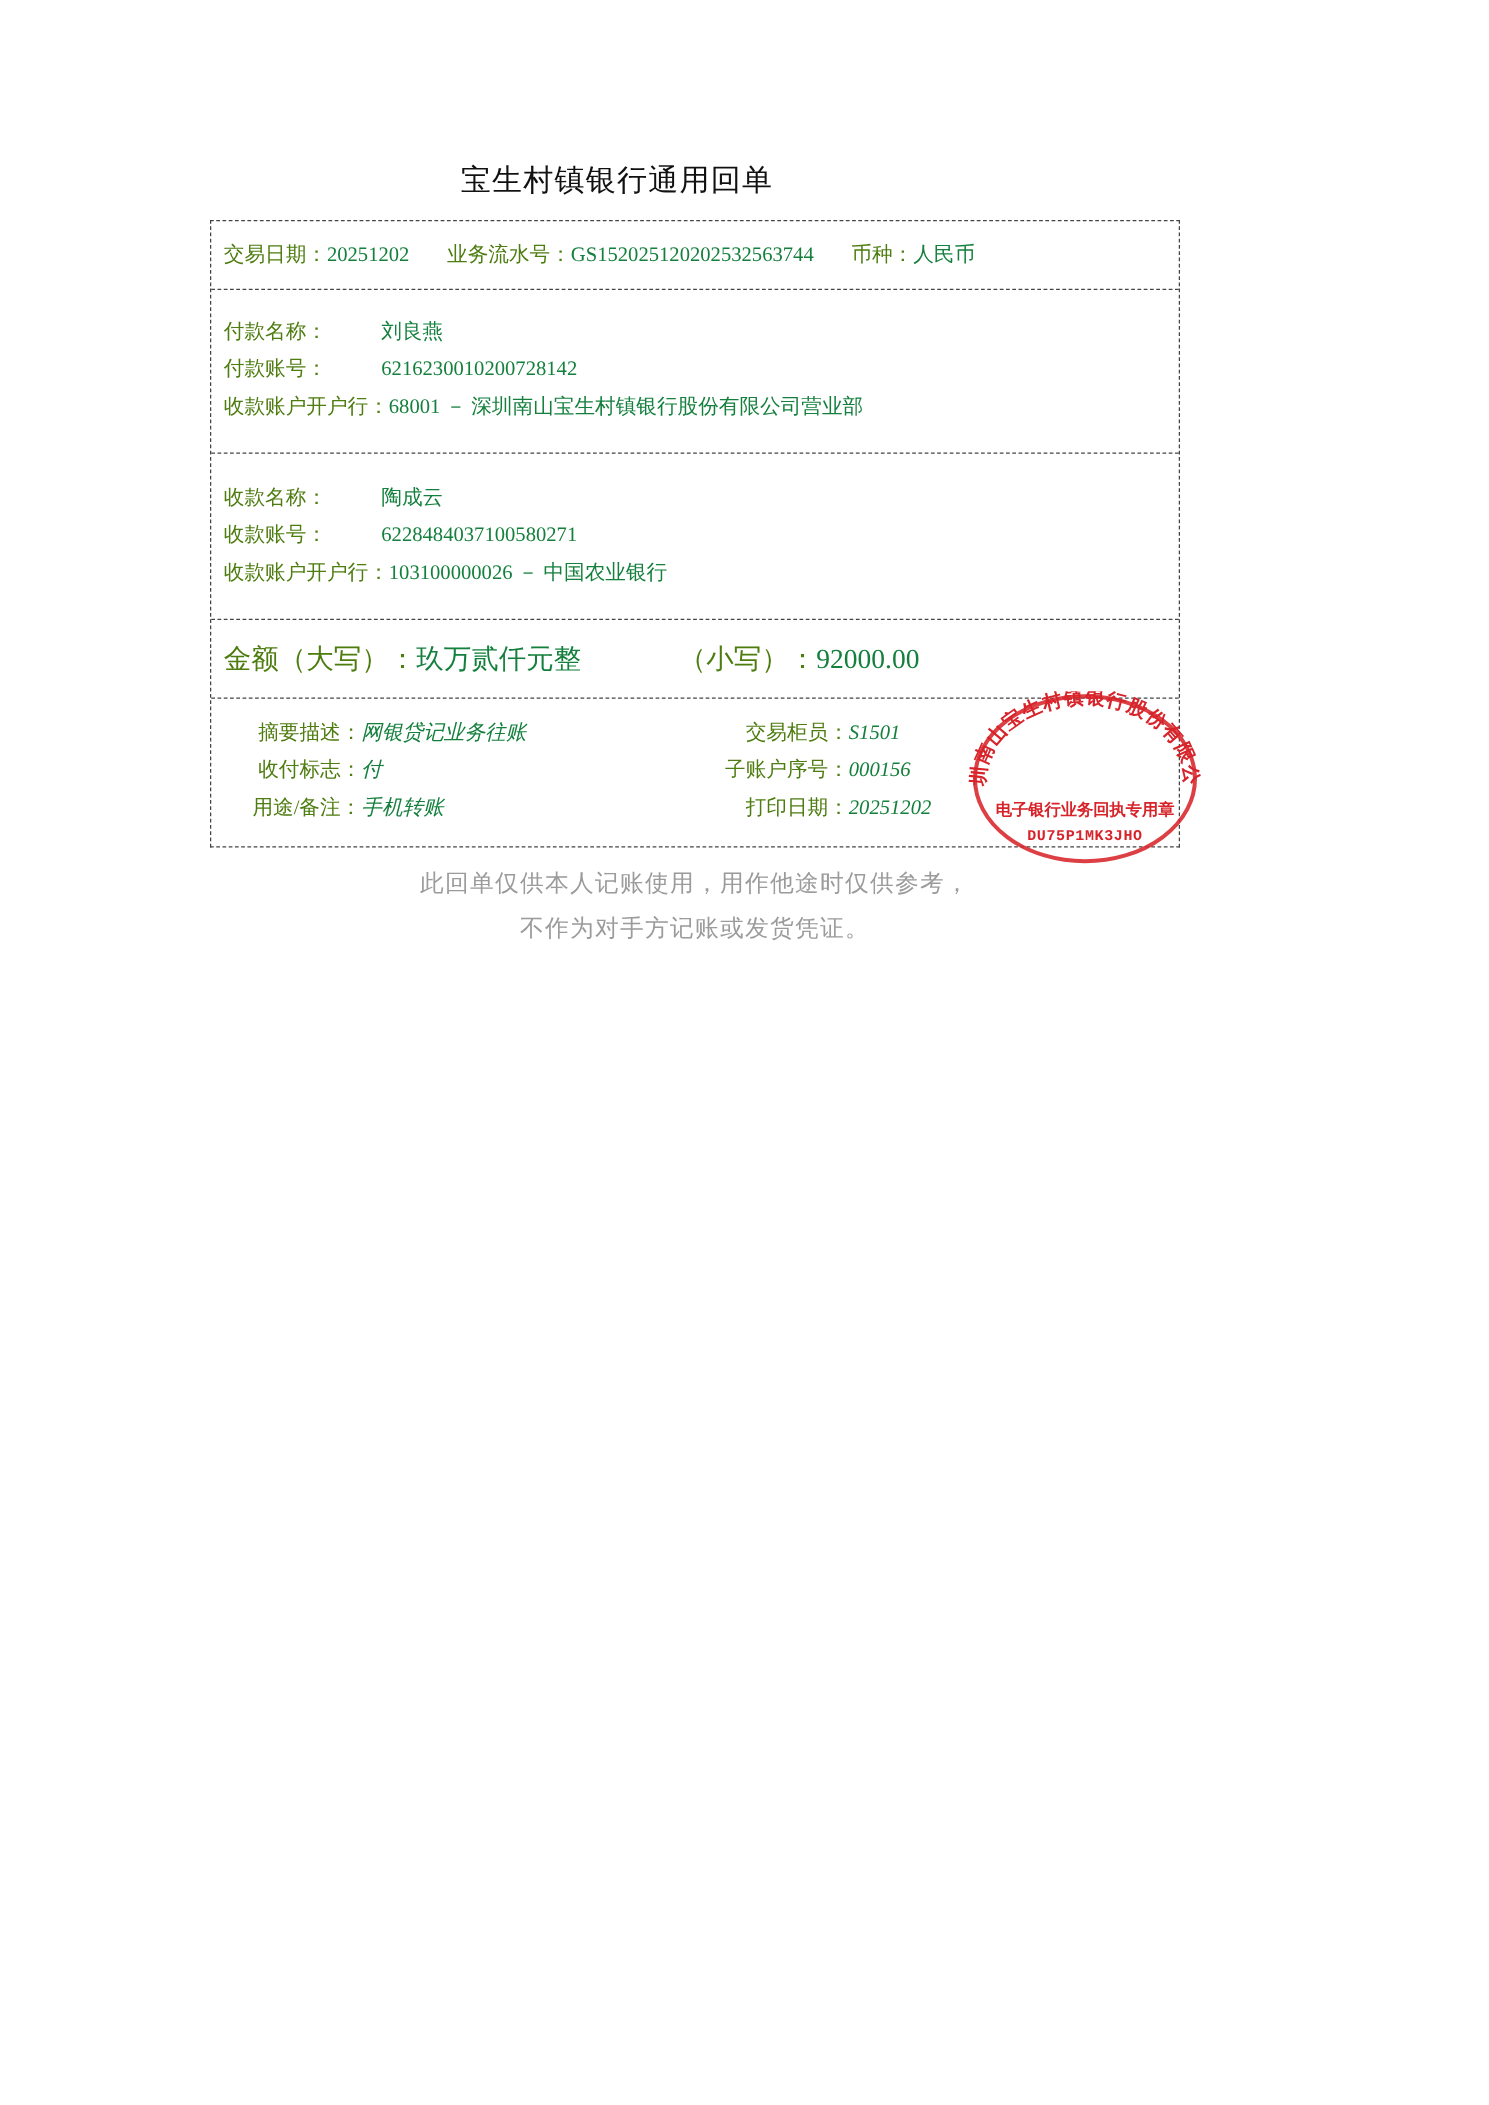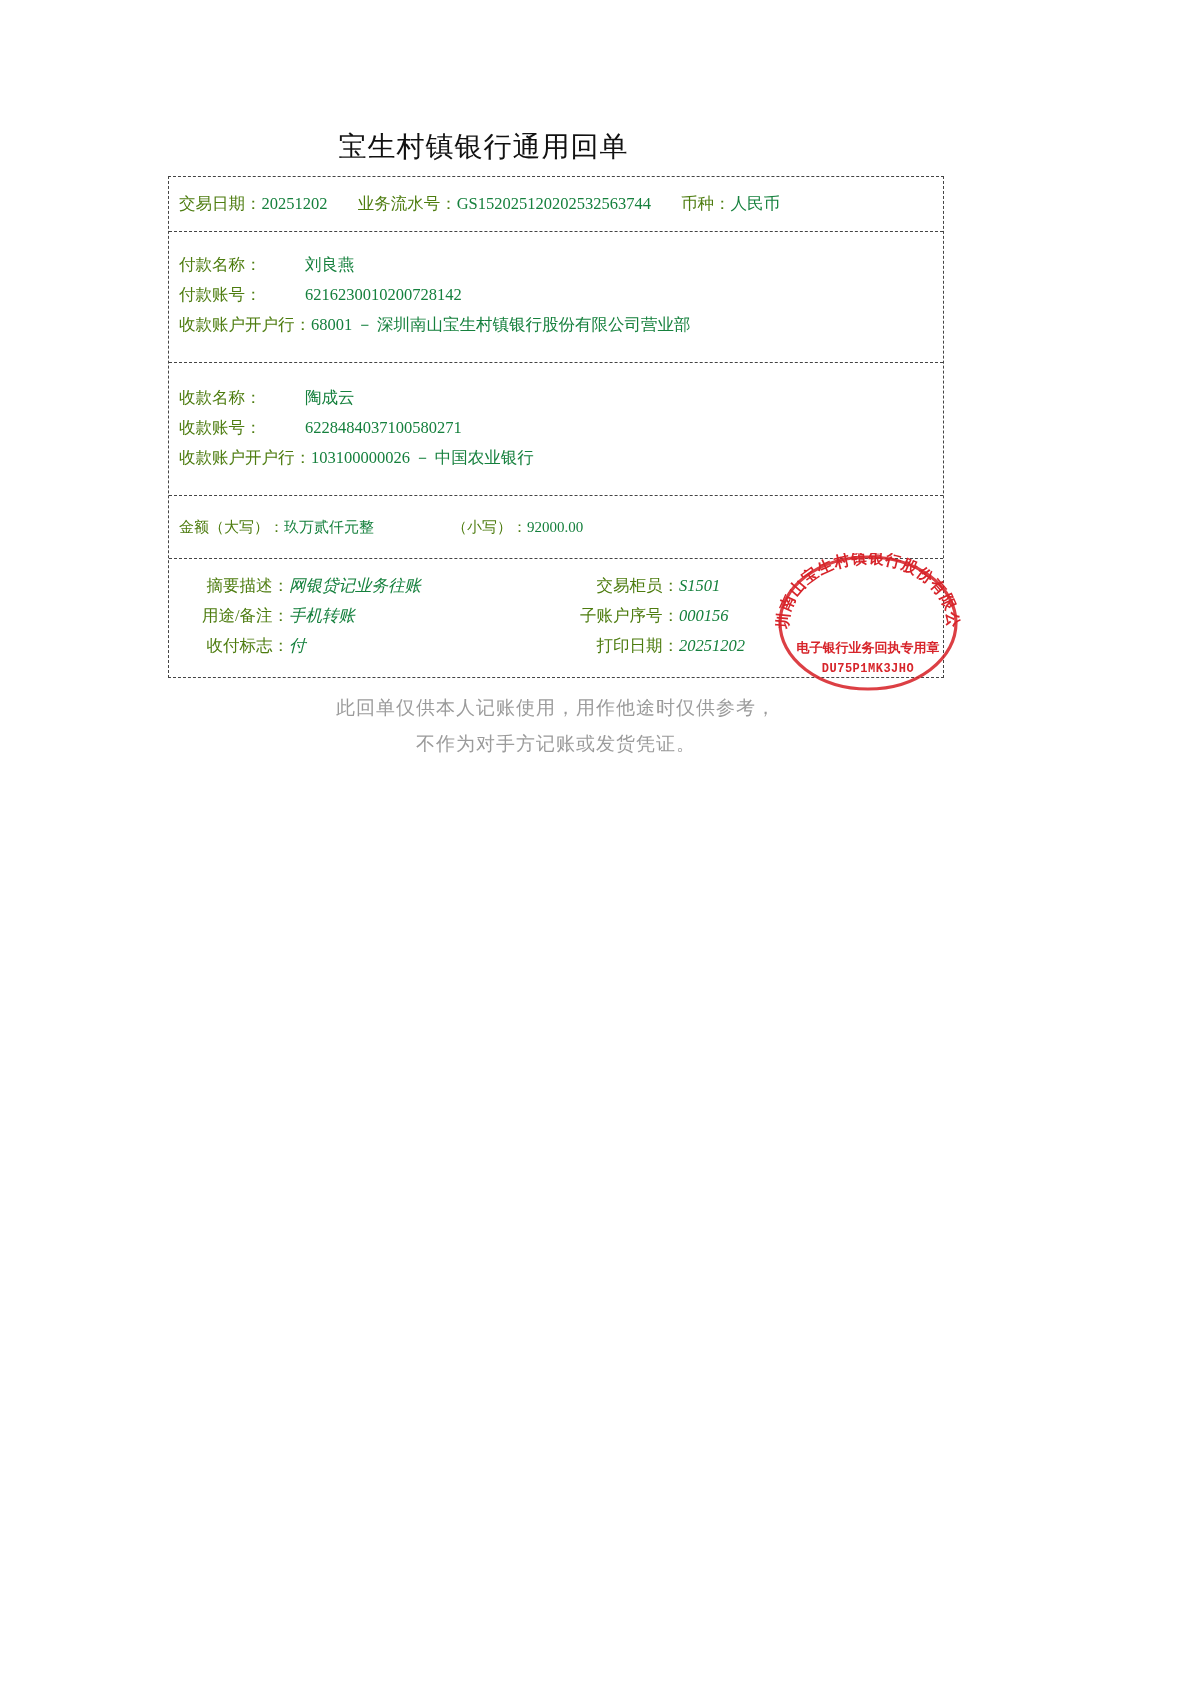--- a/index.html
+++ b/index.html
@@ -18,25 +18,25 @@
 
   .page {
     position: absolute;
     left: 0; top: 0;
     width: 1191px;
     height: 1684px;
   }
 
   .doc-title {
     position: absolute;
-    left: 2px;
+    left: 12px;
     top: 128px;
     width: 963px;
     text-align: center;
-    font-size: 28px;
+    font-size: 24px;
     letter-spacing: 1px;
     color: #111;
   }
 
   .receipt {
     position: absolute;
     left: 168px;
     top: 176px;
     width: 776px;
     border: 1px dashed #444;
@@ -65,21 +65,21 @@
 
   
   .head-line { font-size: 16.5px; line-height: 26px; }
   .head-seg { margin-right: 26px; }
 
   
   .w-name { display: inline-block; width: 118px; }
   .w-acct { display: inline-block; width: 118px; }
   .val-indent { margin-left: 8px; }
 
-  .amount-line { font-size: 15px; line-height: 30px; }
+  .amount-line { font-size: 22px; line-height: 30px; }
   .amount-gap { display: inline-block; width: 78px; }
 
   
   .bottom {
     display: flex;
     padding: 12px 10px 16px 10px;
   }
   .bottom-col-left { width: 390px; }
   .bottom-col-right { width: 340px; }
   .b-lbl { display: inline-block; width: 110px; text-align: right; }
@@ -192,26 +192,26 @@
       </div>
     </div>
 
     <div class="bottom">
       <div class="bottom-col-left">
         <div class="line">
           <span class="lbl b-lbl">摘要描述：</span>
           <span class="val b-val">网银贷记业务往账</span>
         </div>
         <div class="line">
+          <span class="lbl b-lbl">收付标志：</span>
+          <span class="val b-val">付</span>
+        </div>
+        <div class="line">
           <span class="lbl b-lbl">用途/备注：</span>
           <span class="val b-val">手机转账</span>
-        </div>
-        <div class="line">
-          <span class="lbl b-lbl">收付标志：</span>
-          <span class="val b-val">付</span>
         </div>
       </div>
       <div class="bottom-col-right">
         <div class="line">
           <span class="lbl b-lbl">交易柜员：</span>
           <span class="val b-val">S1501</span>
         </div>
         <div class="line">
           <span class="lbl b-lbl">子账户序号：</span>
           <span class="val b-val">000156</span>

